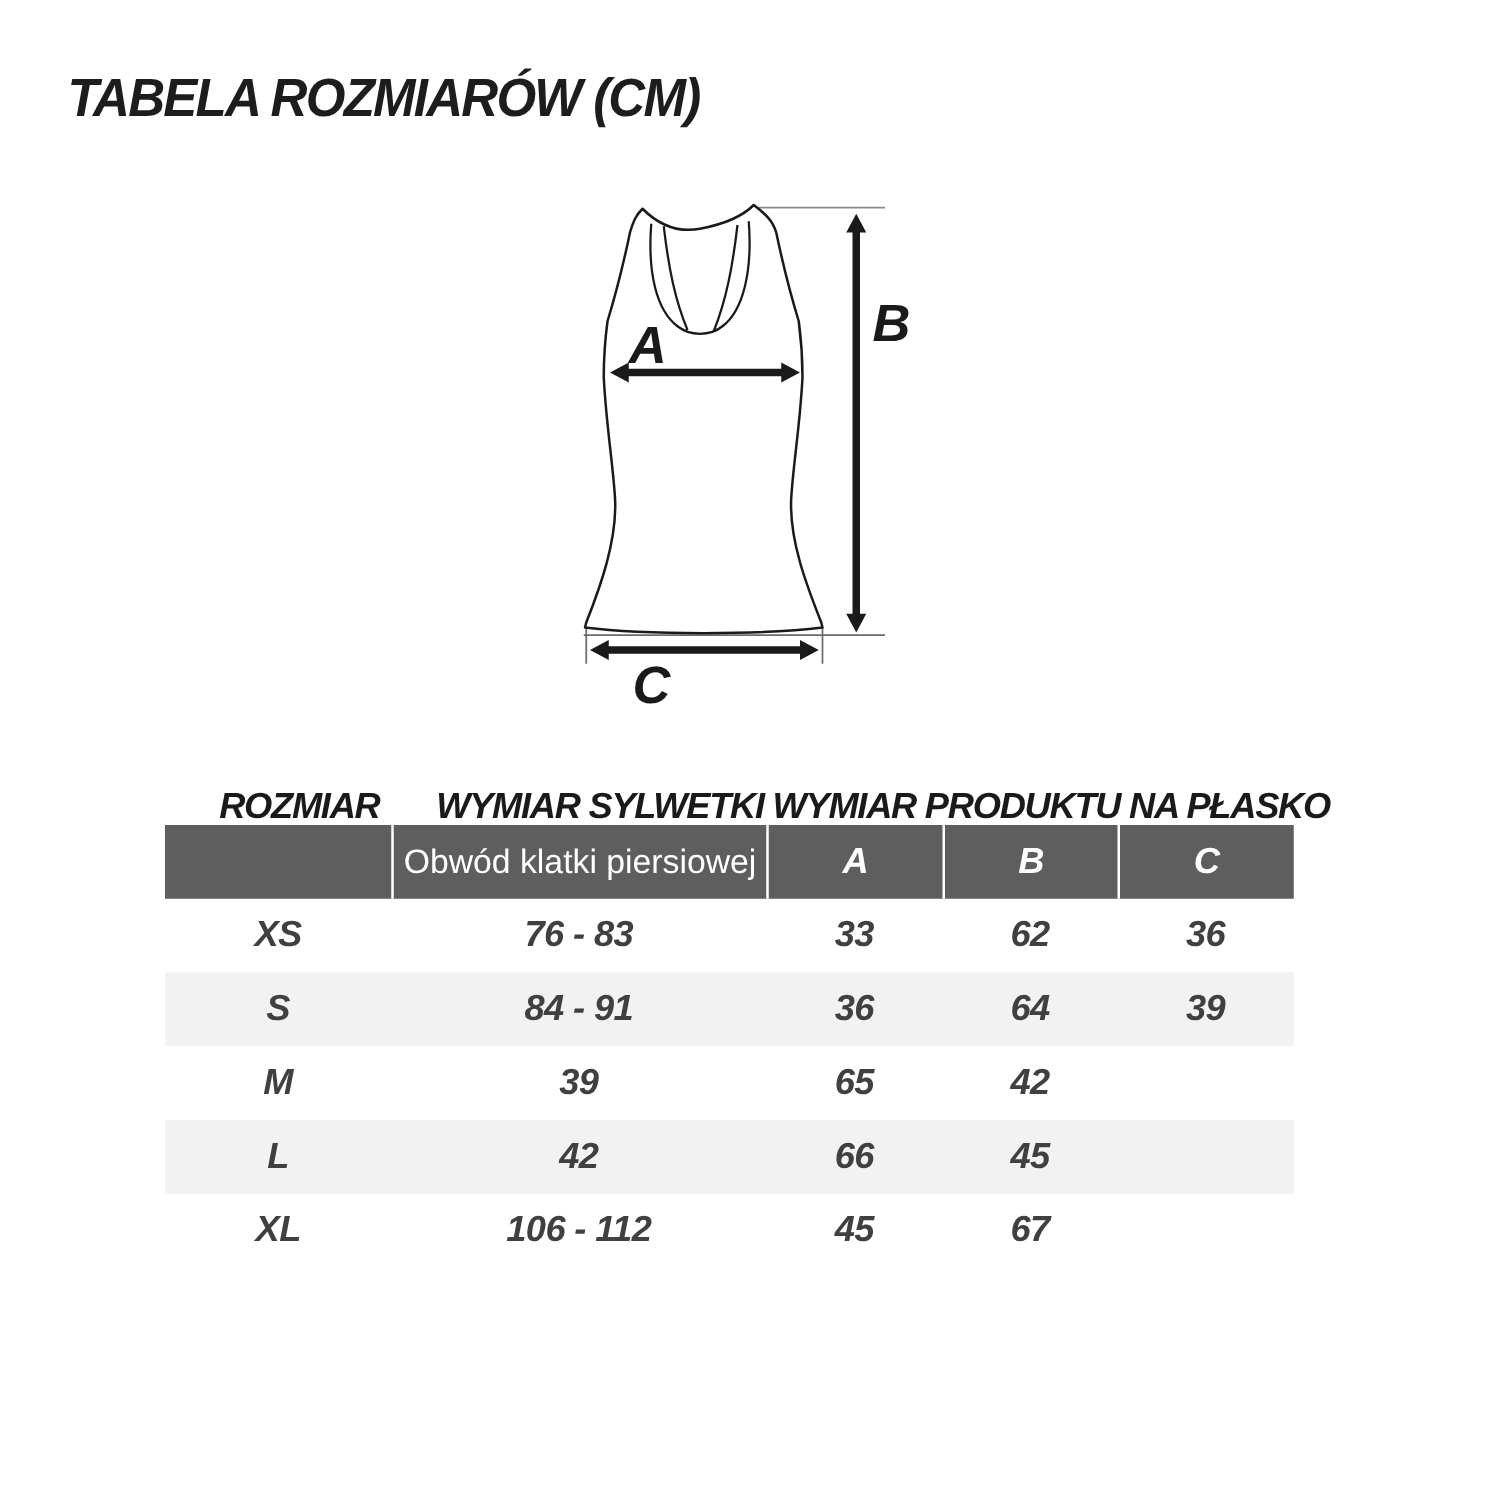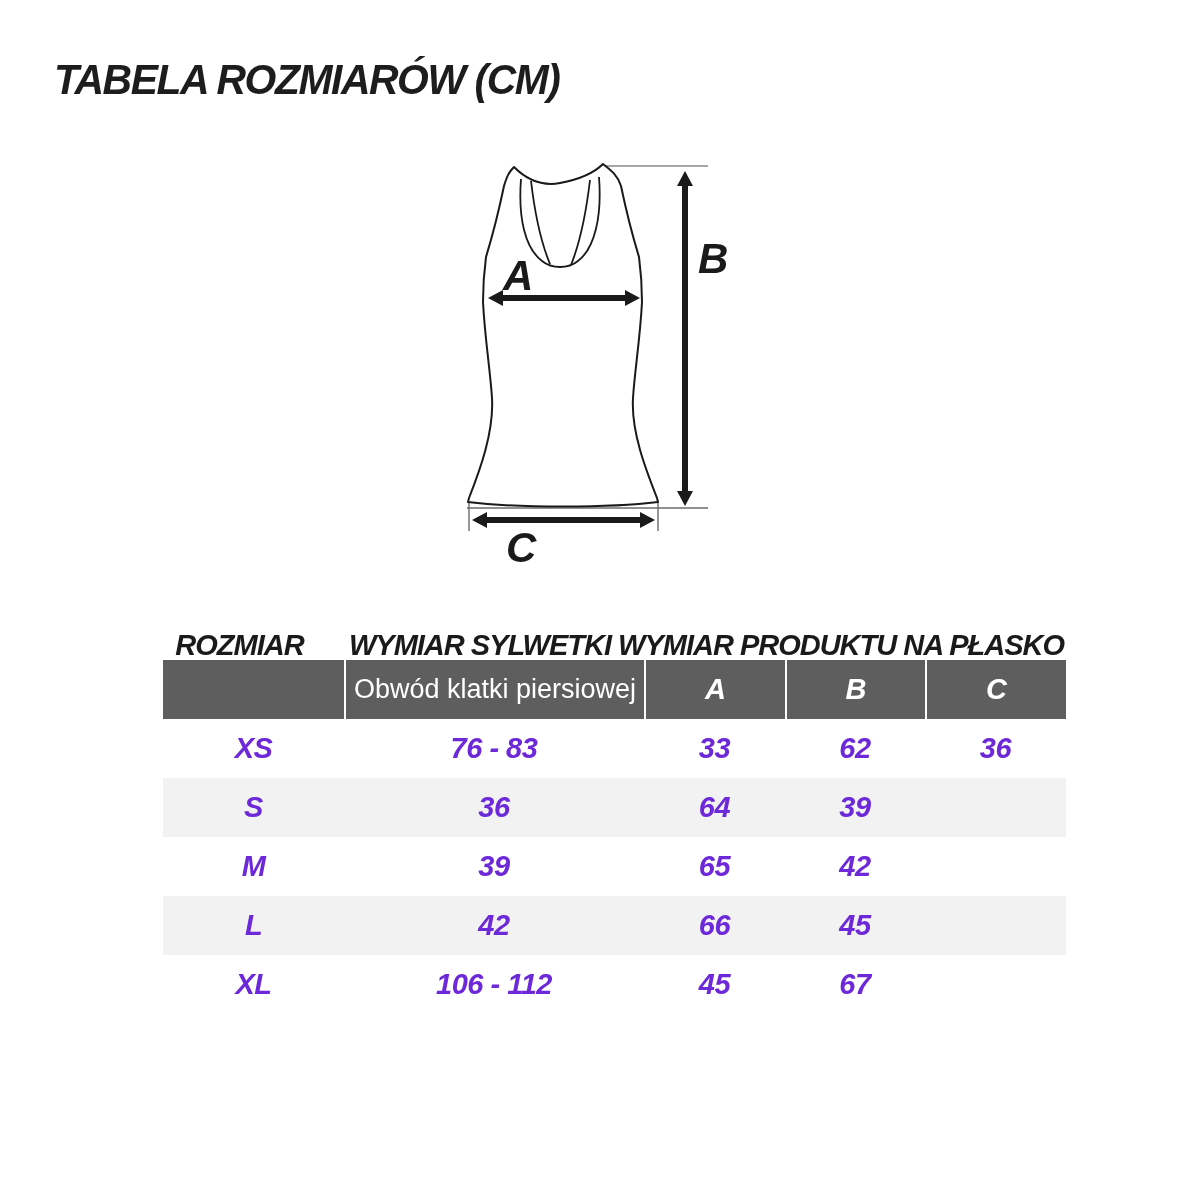--- a/index.html
+++ b/index.html
@@ -22,30 +22,30 @@
   .group-header{
     position:absolute;bottom:0;display:flex;align-items:flex-end;justify-content:center;
     font-size:29px;font-weight:bold;font-style:italic;letter-spacing:-1px;
     color:#1a1a1a;white-space:nowrap;line-height:1;
   }
   .gh-size{left:0;width:181px;}
   .gh-body{left:181px;width:300px;}
   .gh-flat{left:481px;width:422px;}
 
   
-  .size-table{position:absolute;left:163px;top:660px;width:903px;}
+  .size-table{position:absolute;left:132px;top:660px;width:903px;}
   .trow{display:grid;grid-template-columns:181px 300px 141px 140px 141px;height:59px;}
   .trow .cell{display:flex;align-items:center;justify-content:center;}
   .thead{background:#5e5e5e;}
   .thead .cell{border-left:2px solid #ffffff;color:#ffffff;}
   .thead .cell:first-child{border-left:none;}
   .thead .chest-header{font-size:27px;font-weight:normal;font-style:normal;letter-spacing:0;}
   .thead .abc-header{font-size:29px;font-weight:bold;font-style:italic;}
   .tbody .cell{
-    font-size:29px;font-weight:bold;font-style:italic;letter-spacing:-0.5px;color:#6d28d9;
+    font-size:29px;font-weight:bold;font-style:italic;letter-spacing:-0.5px;color:#404040;
   }
   .tbody .trow.stripe{background:#f2f2f2;}
 
   svg text{
     font-family:"Liberation Sans", sans-serif;
     font-weight:bold;font-style:italic;fill:#1a1a1a;
   }
 </style>
 </head>
 <body>
@@ -126,20 +126,21 @@
     <div class="tbody">
       <div class="trow">
         <div class="cell">XS</div>
         <div class="cell">76 - 83</div>
         <div class="cell">33</div>
         <div class="cell">62</div>
         <div class="cell">36</div>
       </div>
       <div class="trow stripe">
         <div class="cell">S</div>
+        <div class="cell">84 - 91</div>
         <div class="cell">36</div>
         <div class="cell">64</div>
         <div class="cell">39</div>
       </div>
       <div class="trow">
         <div class="cell">M</div>
         <div class="cell">39</div>
         <div class="cell">65</div>
         <div class="cell">42</div>
       </div>

